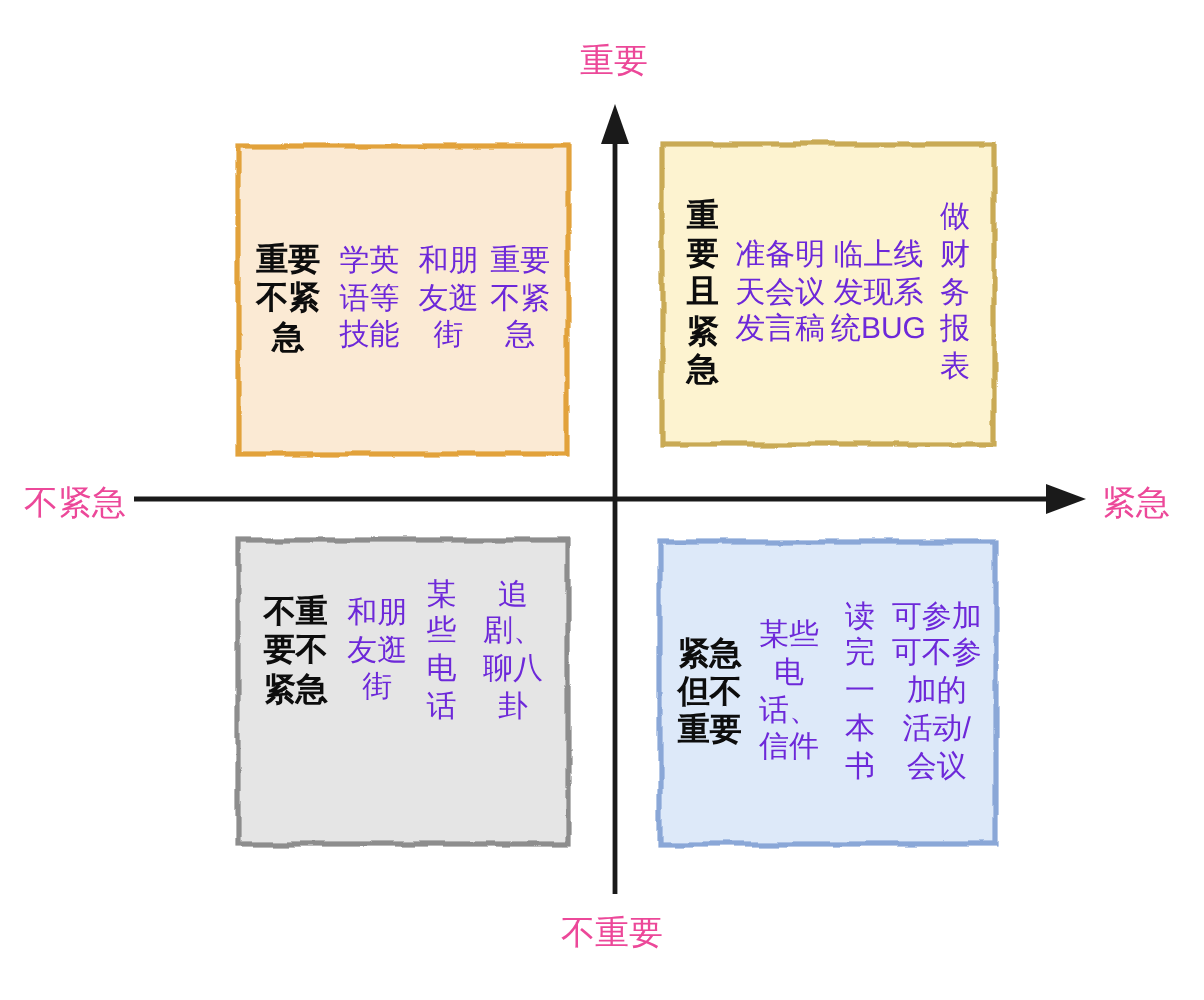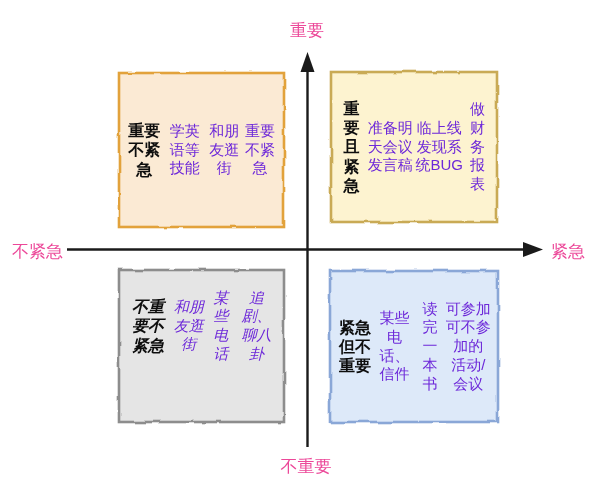--- a/index.html
+++ b/index.html
@@ -87,21 +87,21 @@
     <div class="qitem">重要不紧急</div>
   </div>
 
   <div class="qtext" style="left:331px; top:72px; width:166px; height:150px;">
     <div class="qtitle">重要且紧急</div>
     <div class="qitem">准备明天会议发言稿</div>
     <div class="qitem">临上线发现系统BUG</div>
     <div class="qitem">做财务报表</div>
   </div>
 
-  <div class="qtext" style="left:119px; top:270px; width:165px; height:112px;font-style:italic;">
+  <div class="qtext" style="left:119px; top:270px; width:165px; height:112px;">
     <div class="qtitle">不重要不紧急</div>
     <div class="qitem">和朋友逛街</div>
     <div class="qitem">某些电话</div>
     <div class="qitem">追剧、聊八卦</div>
   </div>
 
   <div class="qtext" style="left:330px; top:271px; width:168px; height:151px;">
     <div class="qtitle">紧急但不重要</div>
     <div class="qitem">某些电话、信件</div>
     <div class="qitem">读完一本书</div>

